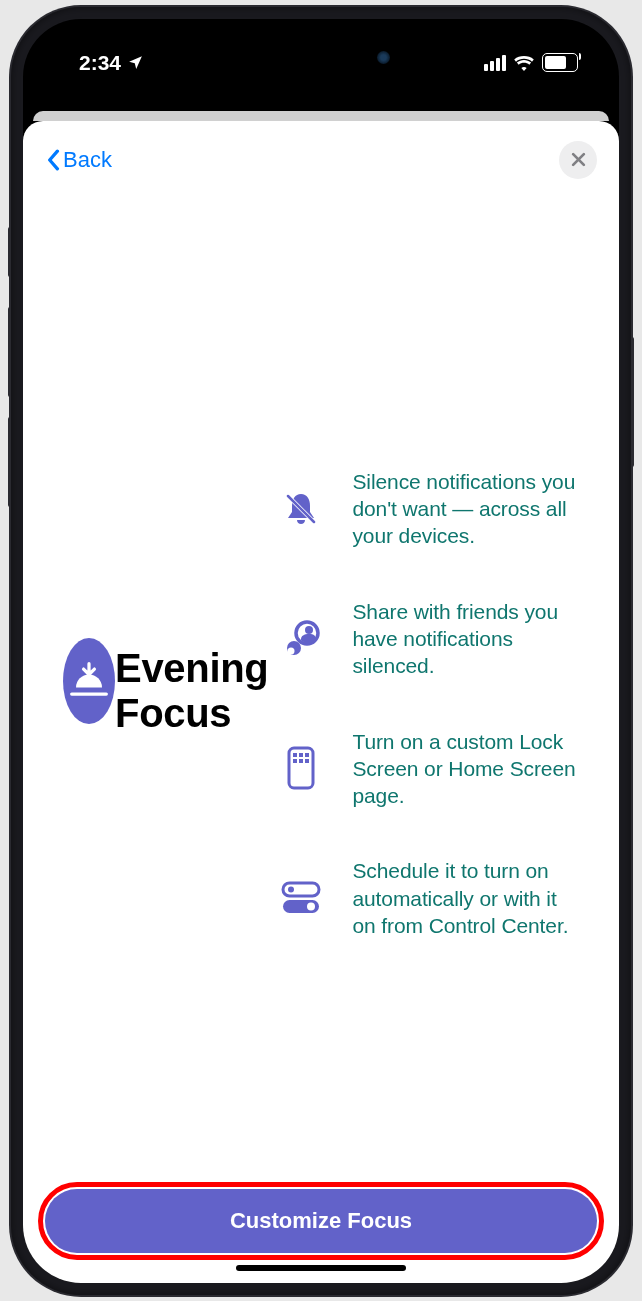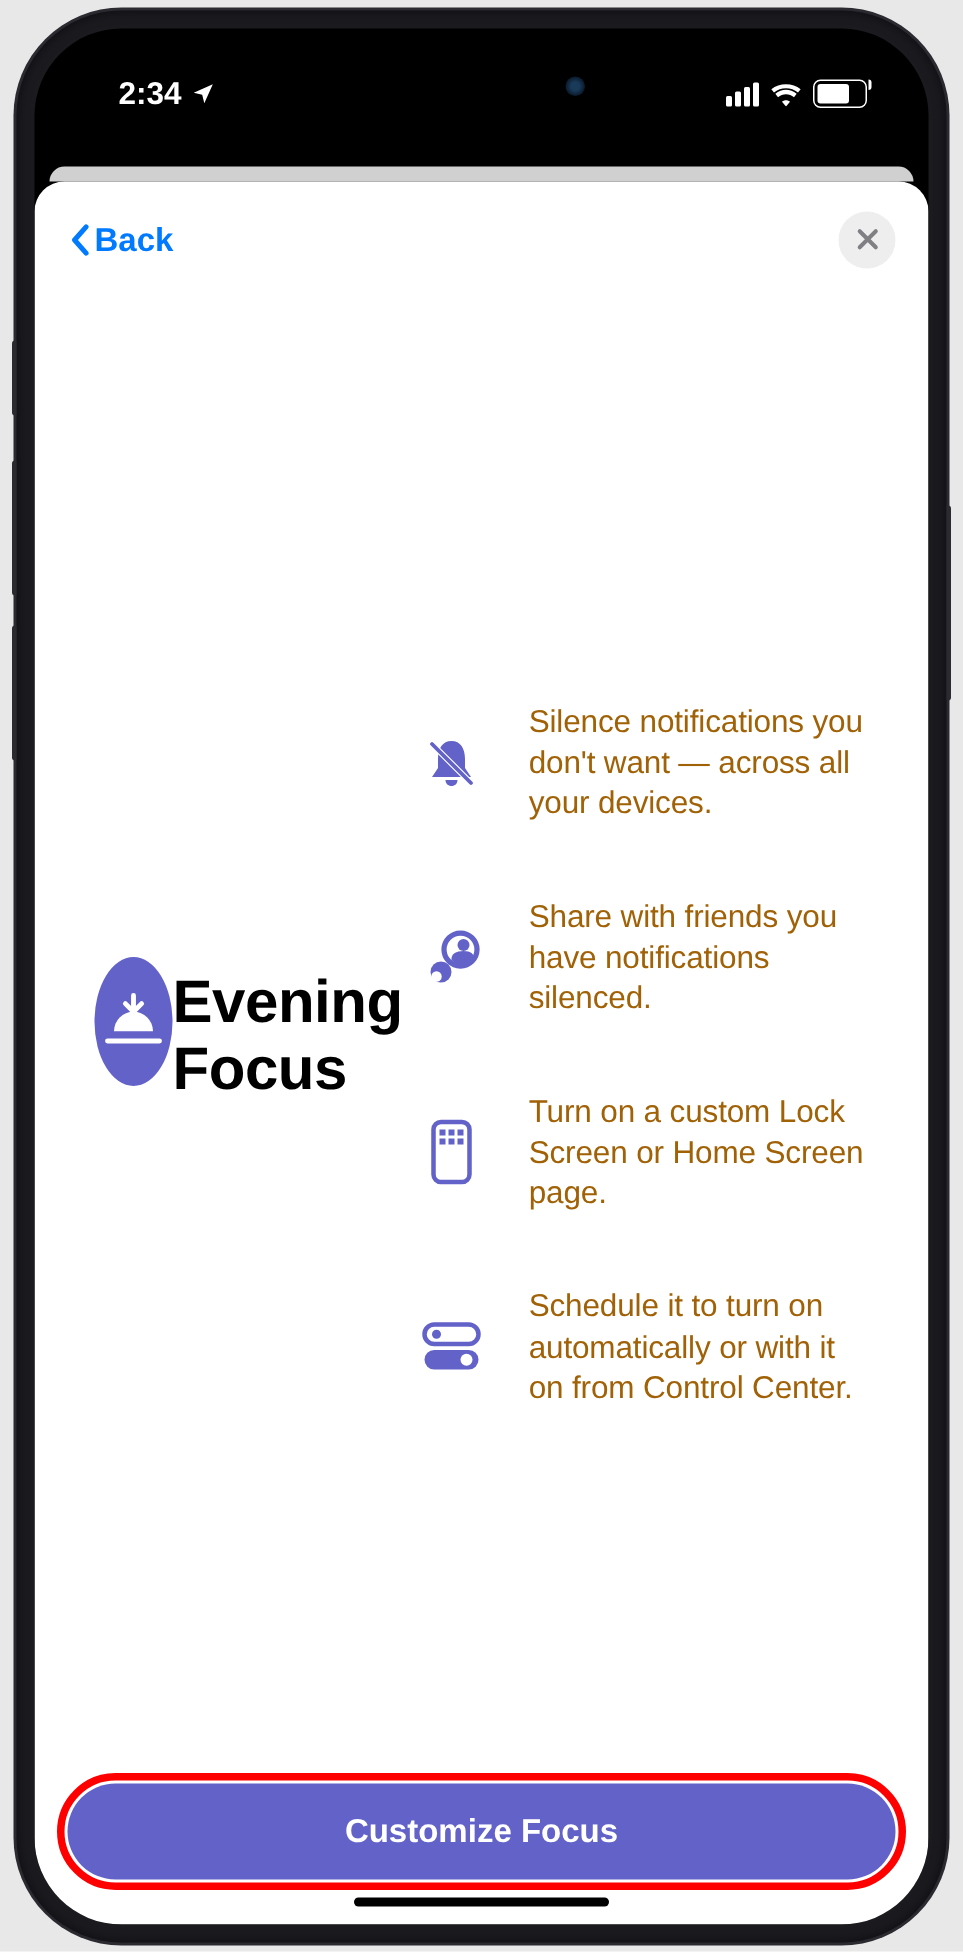--- a/index.html
+++ b/index.html
@@ -204,21 +204,21 @@
       justify-content: space-between;
       align-items: center;
       padding: 20px 22px 10px;
     }
     .back-button {
       display: flex;
       align-items: center;
       gap: 2px;
       color: #007AFF;
       font-size: 22px;
-      font-weight: 700;
+      font-weight: 400;
       cursor: pointer;
     }
     .back-chevron {
       width: 16px;
       height: 22px;
     }
     .close-button {
       width: 38px;
       height: 38px;
       border-radius: 50%;
@@ -275,21 +275,21 @@
       align-items: center;
       justify-content: center;
       flex-shrink: 0;
     }
     .feature-icon svg {
       color: #6262c9;
     }
     .feature-text {
       font-size: 21px;
       line-height: 1.3;
-      color: #a16207;
+      color: #0f766e;
       font-weight: 400;
       letter-spacing: -0.1px;
     }
     .footer {
       padding: 20px 22px 30px;
     }
     .customize-button {
       width: 100%;
       height: 64px;
       background: #6262c9;

